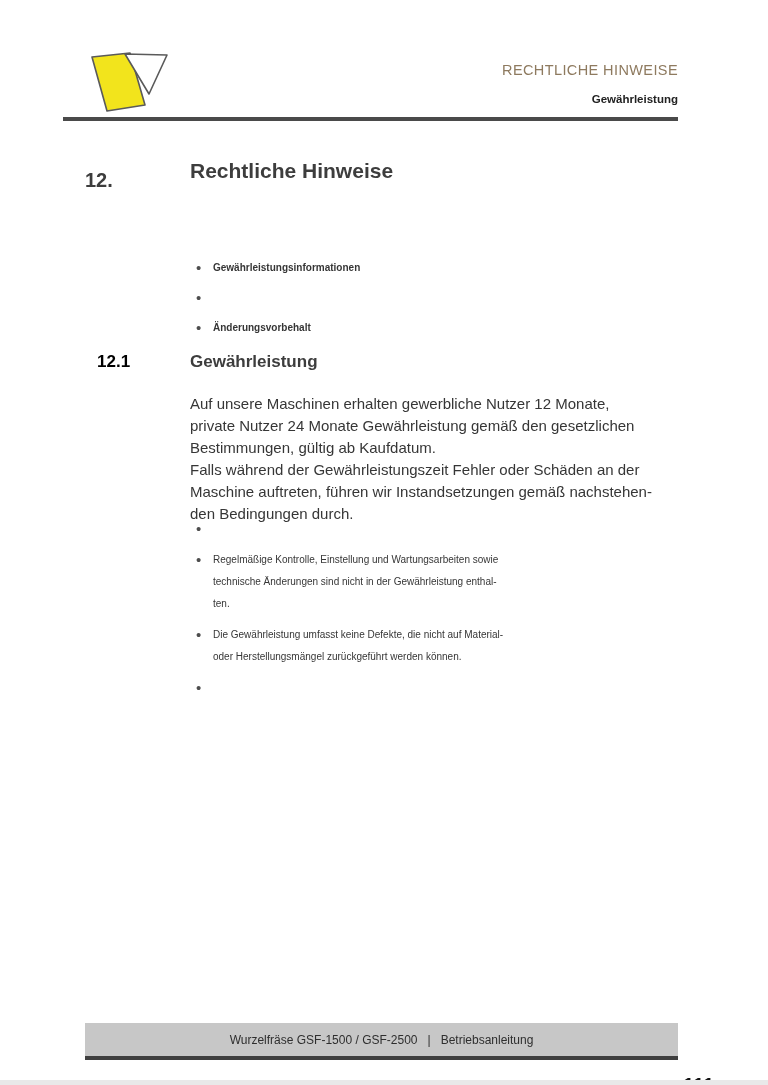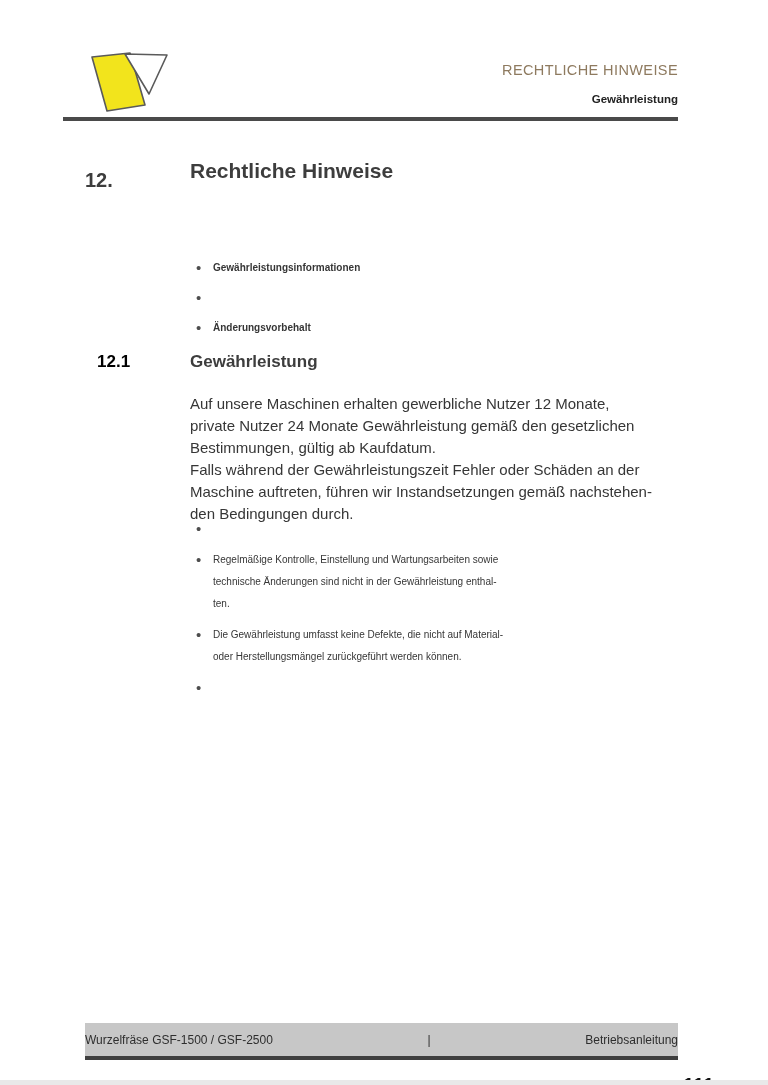--- a/index.html
+++ b/index.html
@@ -37,21 +37,21 @@
   .conditions-list { top:518px; row-gap:9px; width:505px; }
   .bullet-item { display:flex; align-items:flex-start; }
   .bullet-marker { width:17px; flex:0 0 17px; font-size:15px; line-height:22px; color:#4d4d4d; }
   .bullet-text { font-size:10px; line-height:22px; white-space:pre-line; color:#363636; }
   .topics-list .bullet-text { font-weight:700; }
 
   
   .footer-bar {
     position:absolute; left:85px; top:1023px; width:593px; height:33px;
     background:#c7c7c7; border-bottom:4px solid #3f3f3f;
-    display:flex; align-items:center; justify-content:space-between;
+    display:flex; align-items:center; justify-content:center;
     font-size:12px; color:#2e2e2e;
   }
   .footer-sep { margin:0 10px; }
   .page-number {
     position:absolute; left:683px; top:1026px;
     font-size:20px; font-weight:600; color:#141414;margin-top:48px;
   }
 </style>
 </head>
 <body>

